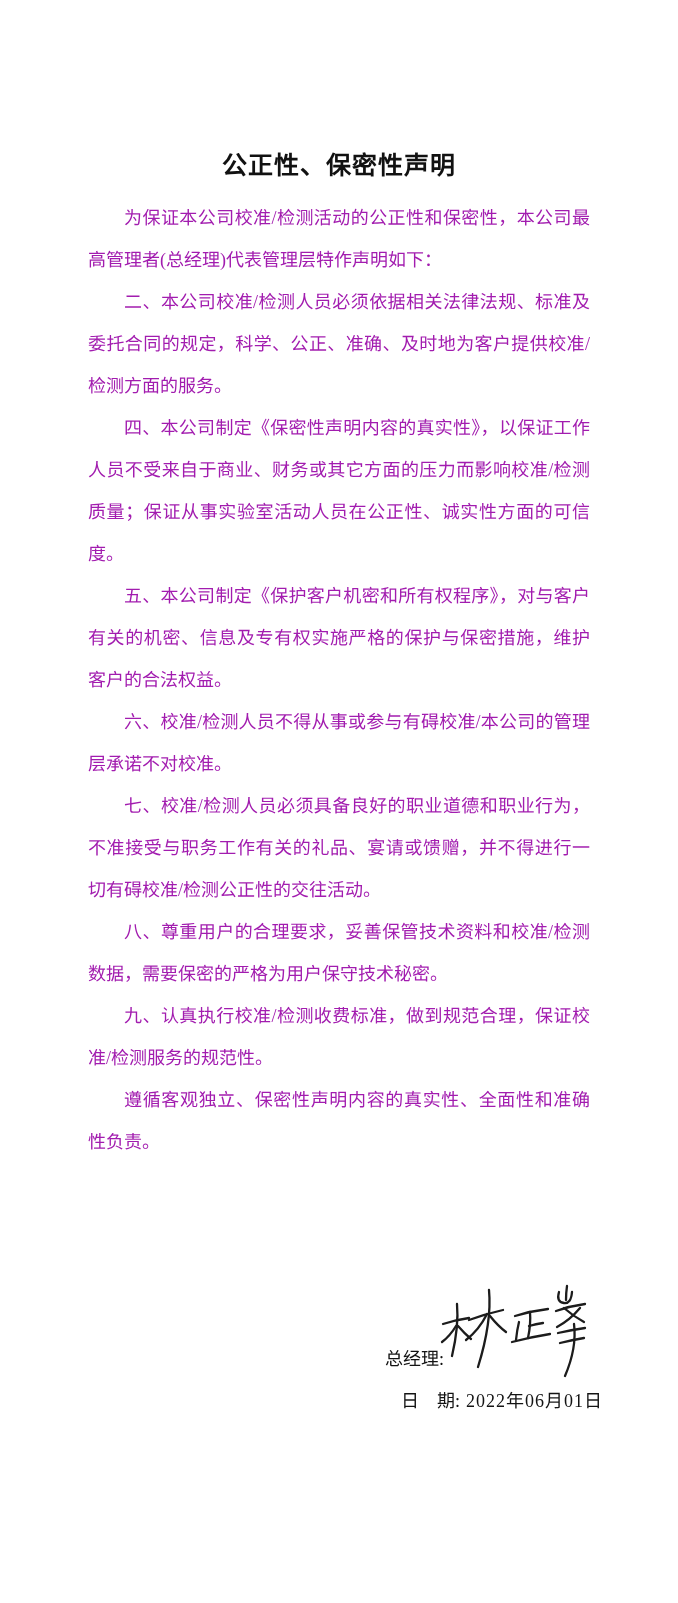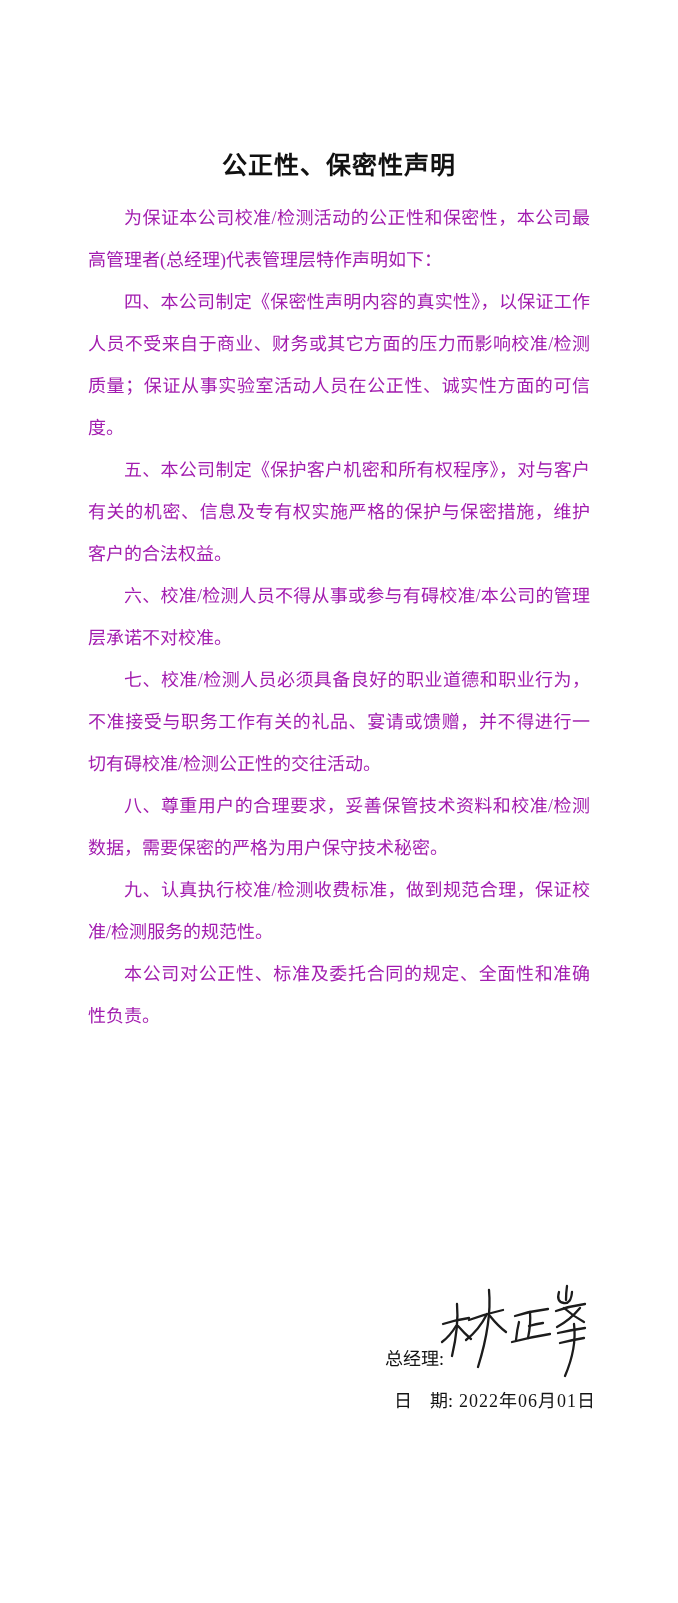--- a/index.html
+++ b/index.html
@@ -60,21 +60,21 @@
   }
   .sig-svg path {
     fill: none;
     stroke: #1c1c1c;
     stroke-width: 2.3;
     stroke-linecap: round;
     stroke-linejoin: round;
   }
   .sig-date-row {
     position: absolute;
-    left: 9px;
+    left: 16px;
     top: 64px;
     white-space: nowrap;
   }
   .sig-date-row .date-value {
     margin-left: 6px;
     letter-spacing: 1px;
   }
   .visually-hidden {
     position: absolute;
     width: 1px; height: 1px;
@@ -85,27 +85,28 @@
 </style>
 </head>
 <body>
 
 <div class="page">
 
   <h1 class="doc-title">公正性、保密性声明</h1>
 
   <div class="doc-body" id="doc-body">
       <p>为保证本公司校准/检测活动的公正性和保密性，本公司最高管理者(总经理)代表管理层特作声明如下：</p>
+      <p>二、本公司校准/检测人员必须依据相关法律法规、标准及委托合同的规定，科学、公正、准确、及时地为客户提供校准/检测方面的服务。</p>
       <p>四、本公司制定《保密性声明内容的真实性》，以保证工作人员不受来自于商业、财务或其它方面的压力而影响校准/检测质量；保证从事实验室活动人员在公正性、诚实性方面的可信度。</p>
       <p>五、本公司制定《保护客户机密和所有权程序》，对与客户有关的机密、信息及专有权实施严格的保护与保密措施，维护客户的合法权益。</p>
       <p>六、校准/检测人员不得从事或参与有碍校准/本公司的管理层承诺不对校准。</p>
       <p>七、校准/检测人员必须具备良好的职业道德和职业行为，不准接受与职务工作有关的礼品、宴请或馈赠，并不得进行一切有碍校准/检测公正性的交往活动。</p>
       <p>八、尊重用户的合理要求，妥善保管技术资料和校准/检测数据，需要保密的严格为用户保守技术秘密。</p>
       <p>九、认真执行校准/检测收费标准，做到规范合理，保证校准/检测服务的规范性。</p>
-      <p>本公司对公正性、标准及委托合同的规定、全面性和准确性负责。</p>
+      <p>遵循客观独立、保密性声明内容的真实性、全面性和准确性负责。</p>
     </div>
 
   <div class="sig-block">
 
     <svg class="sig-svg" viewBox="0 0 150 100" aria-hidden="true">
 
       <path d="M6,44 Q18,40 32,38"></path>
       <path d="M20,24 Q22,46 15,76"></path>
       <path d="M19,46 Q13,56 5,62"></path>
       <path d="M21,46 Q28,54 34,59"></path>

